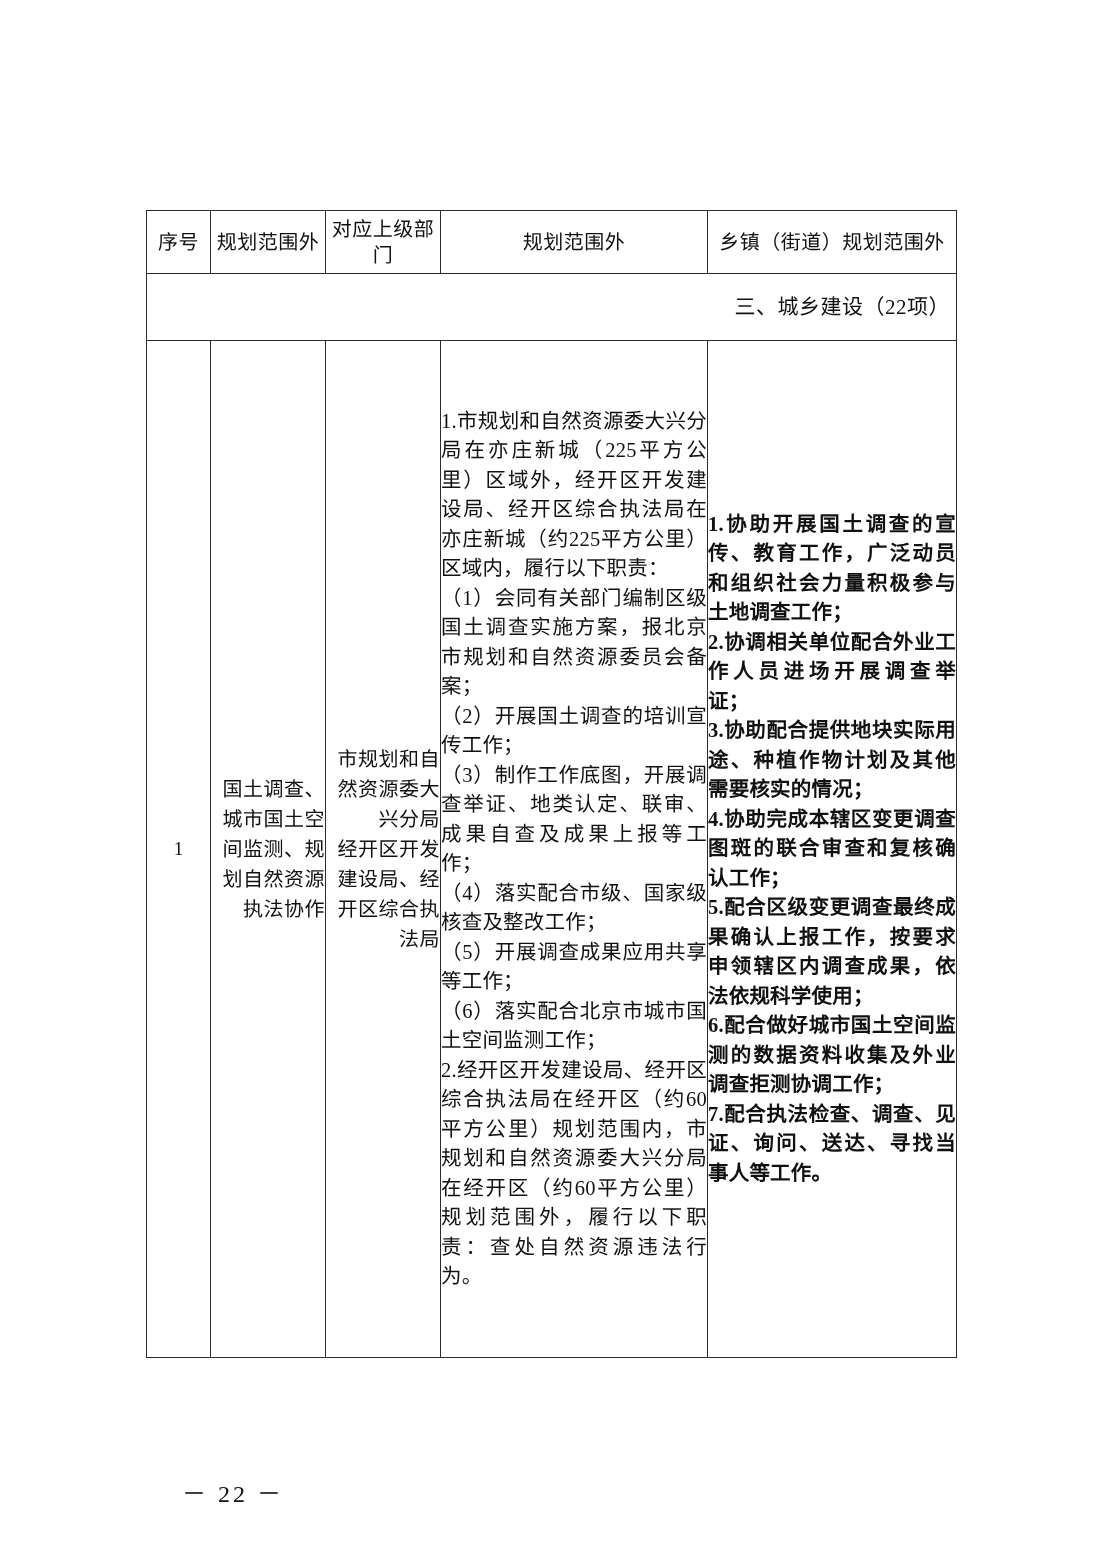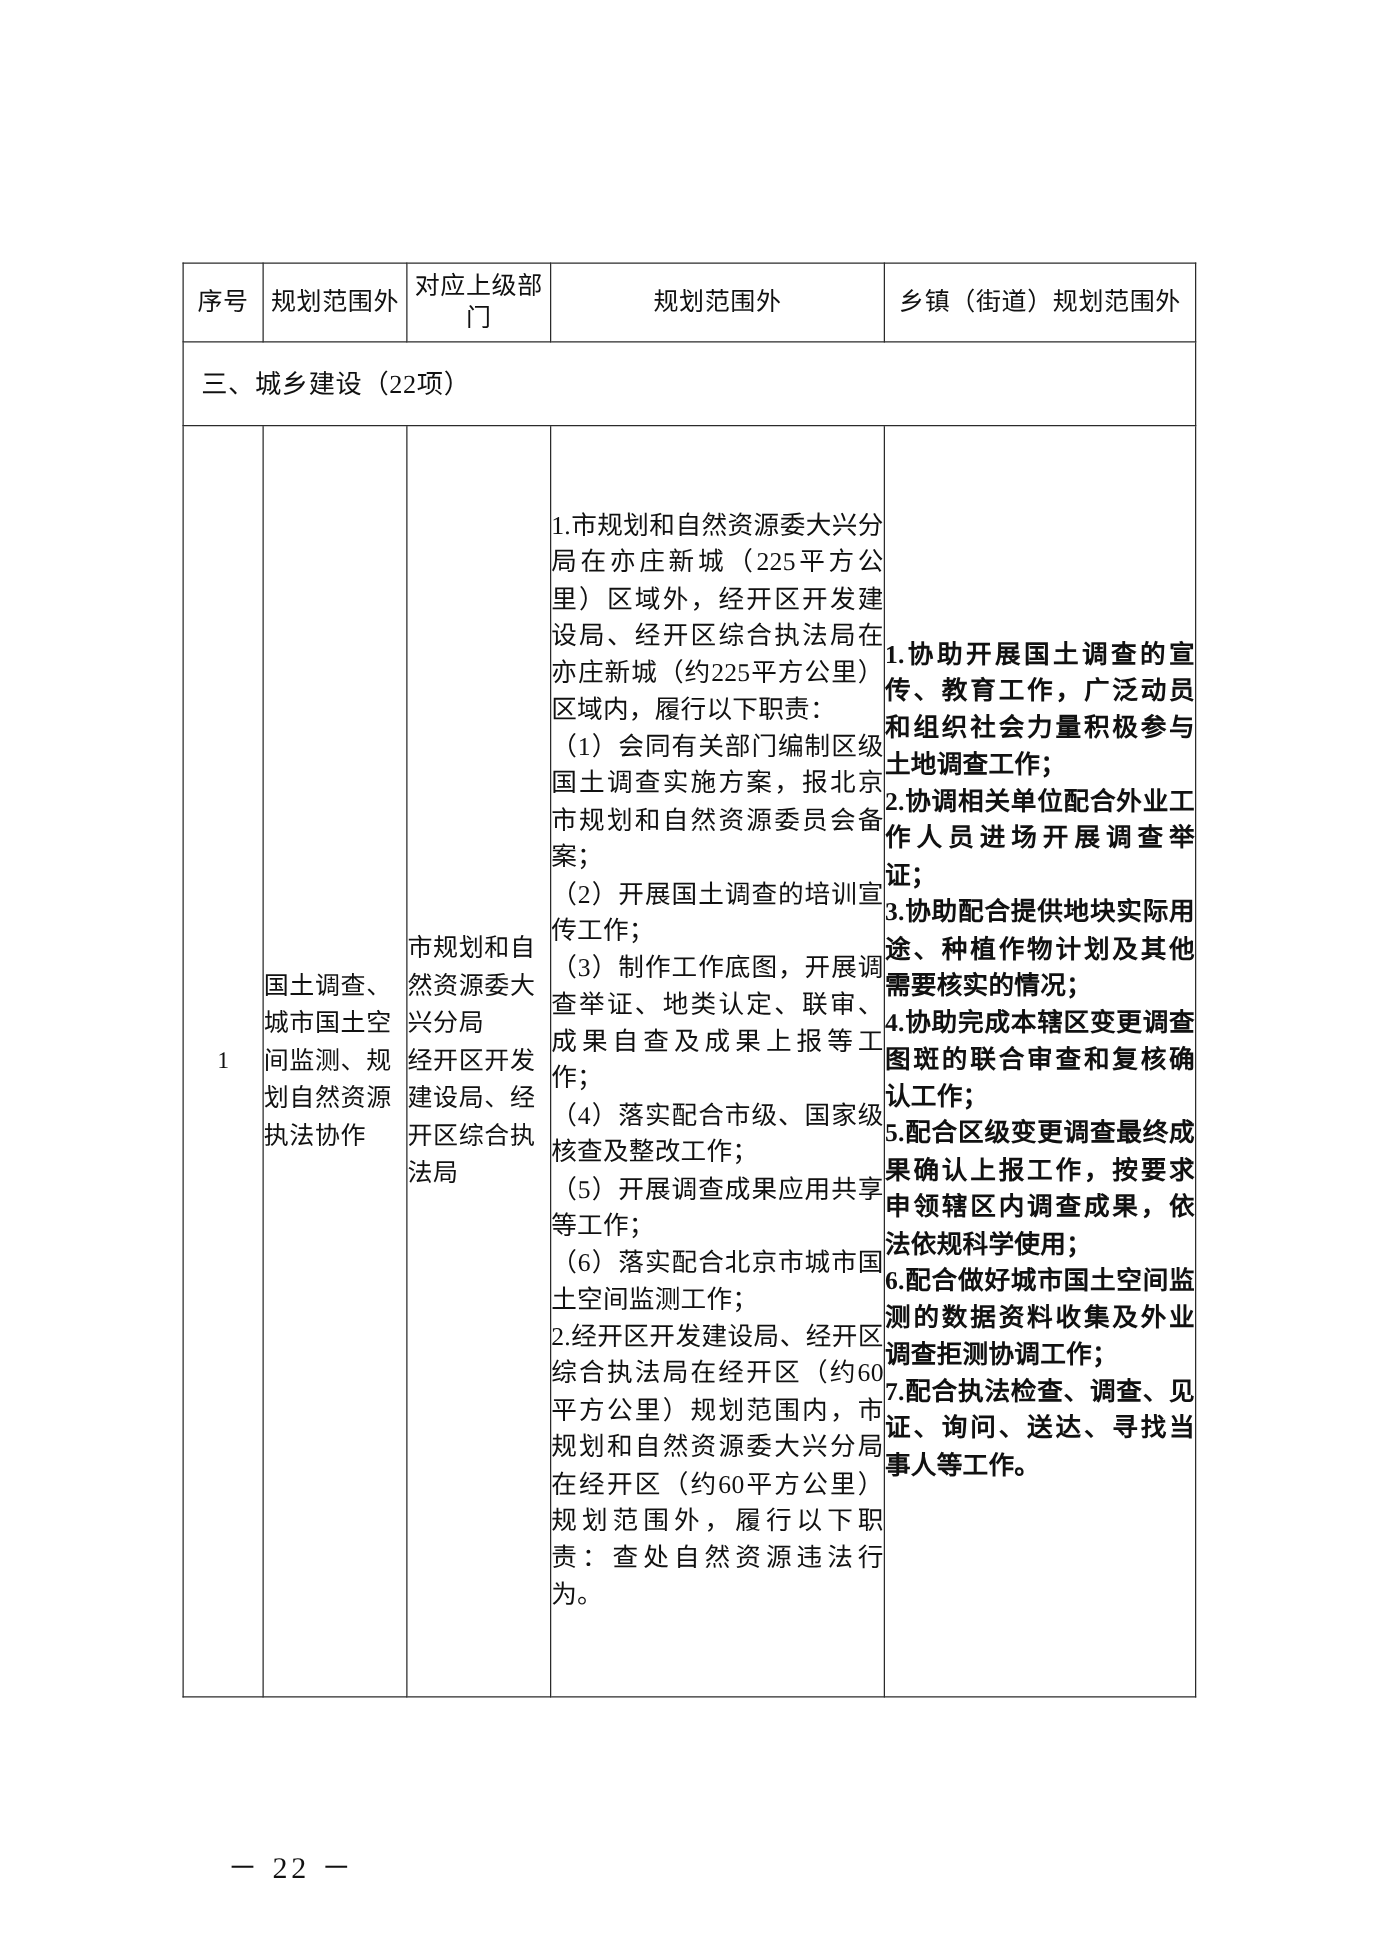--- a/index.html
+++ b/index.html
@@ -56,41 +56,41 @@
     text-align: center;
     font-size: 20px;
     line-height: 26px;
     letter-spacing: 0.5px;
     padding: 2px 3px;
   }
 
   
   .section-row td {
     height: 58px;
-    text-align: left;
+    text-align: right;
     font-size: 21px;
     line-height: 30px;
     padding: 4px 6px 4px 14px;
     letter-spacing: 0.5px;
   }
 
   
   .body-row td {
     height: 1016px;
     vertical-align: middle;
     border-radius: 10px;
   }
 
   .cell-seq {
     text-align: center;
     font-size: 19px;
   }
 
   .cell-center {
-    text-align: left;
+    text-align: right;
     font-size: 20px;
     line-height: 30px;
     letter-spacing: 0.5px;
     padding: 4px 4px;
     white-space: pre-line;
   }
 
   .cell-body {
     font-size: 20.5px;
     line-height: 29.5px;

